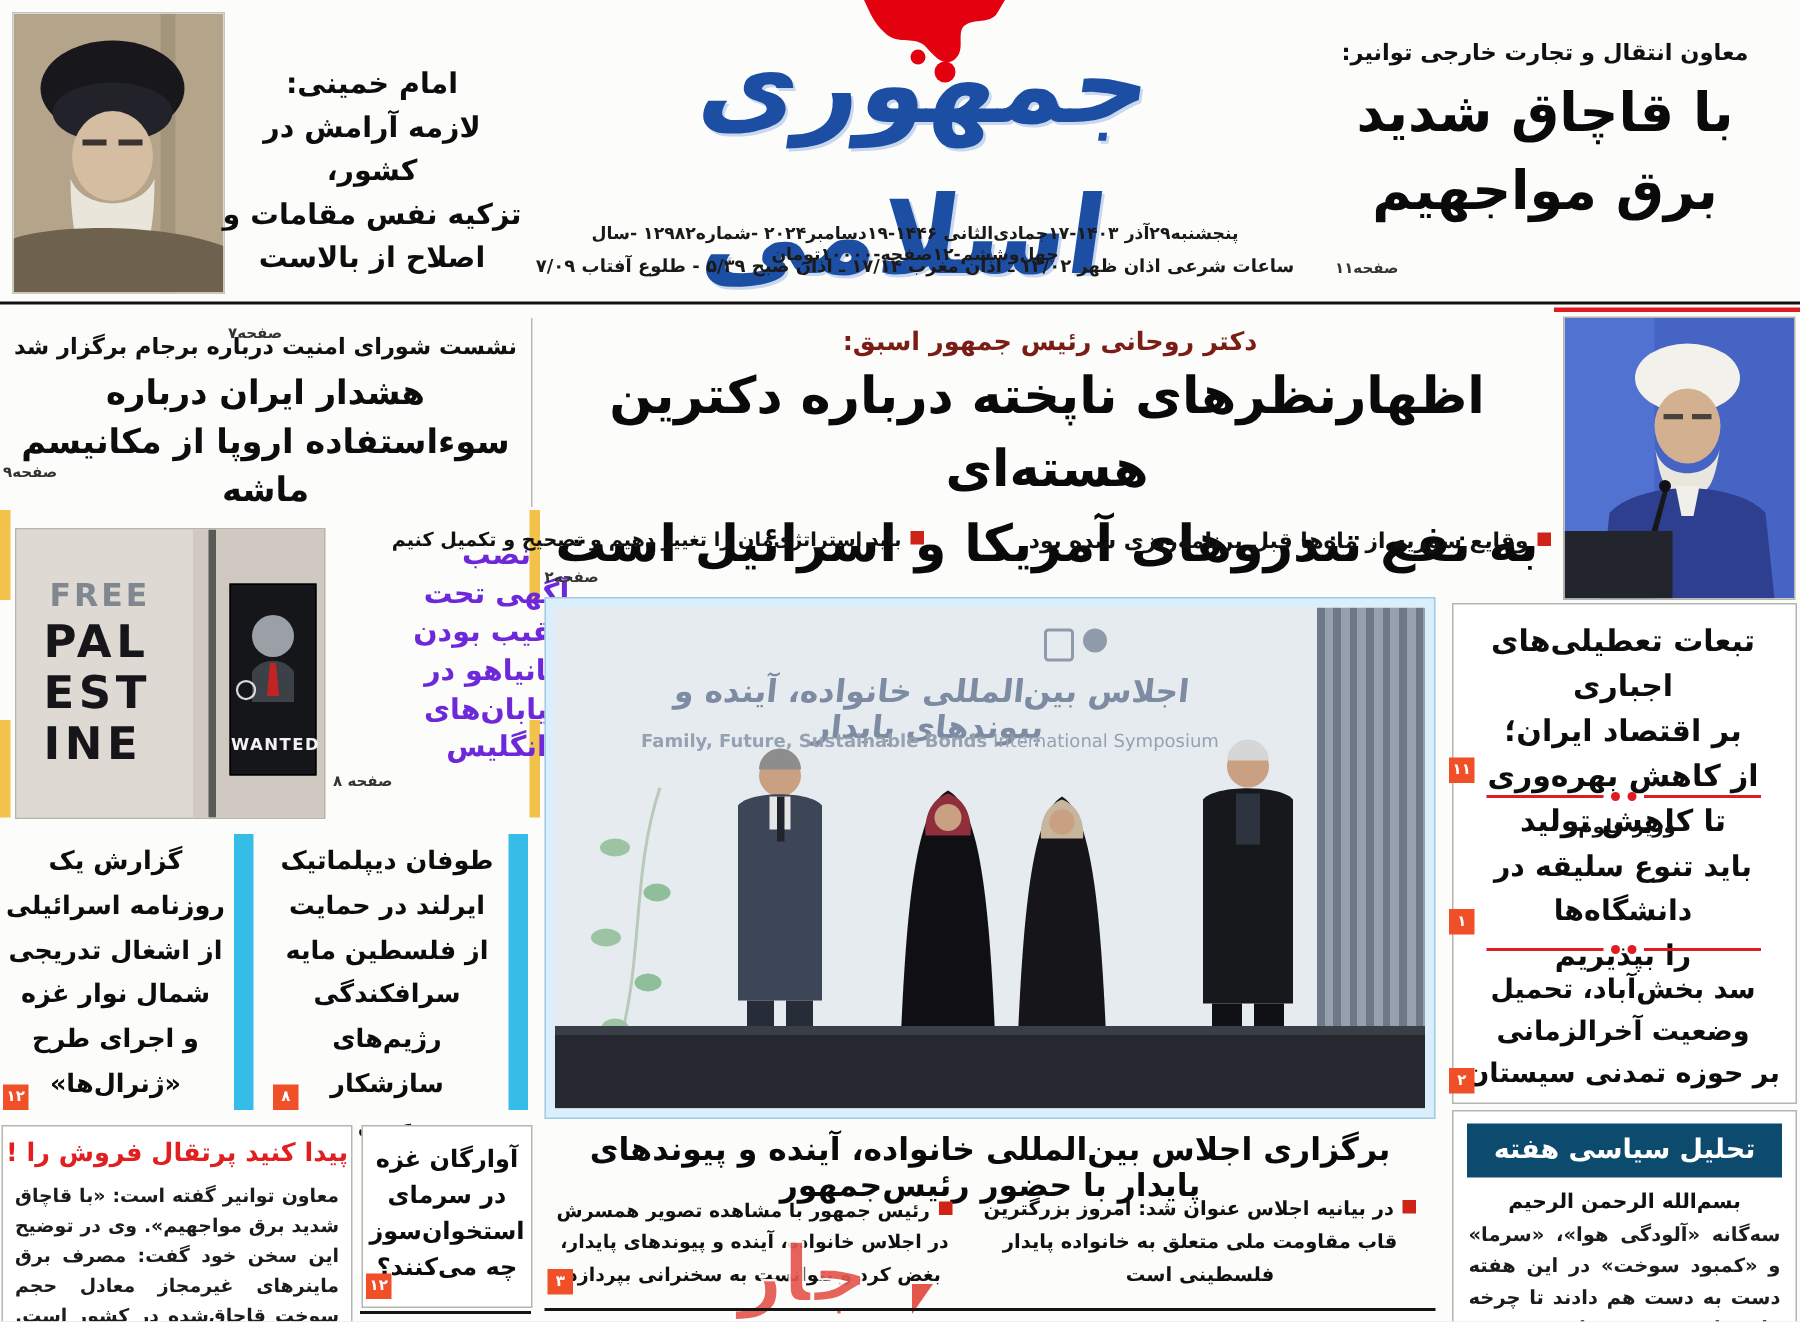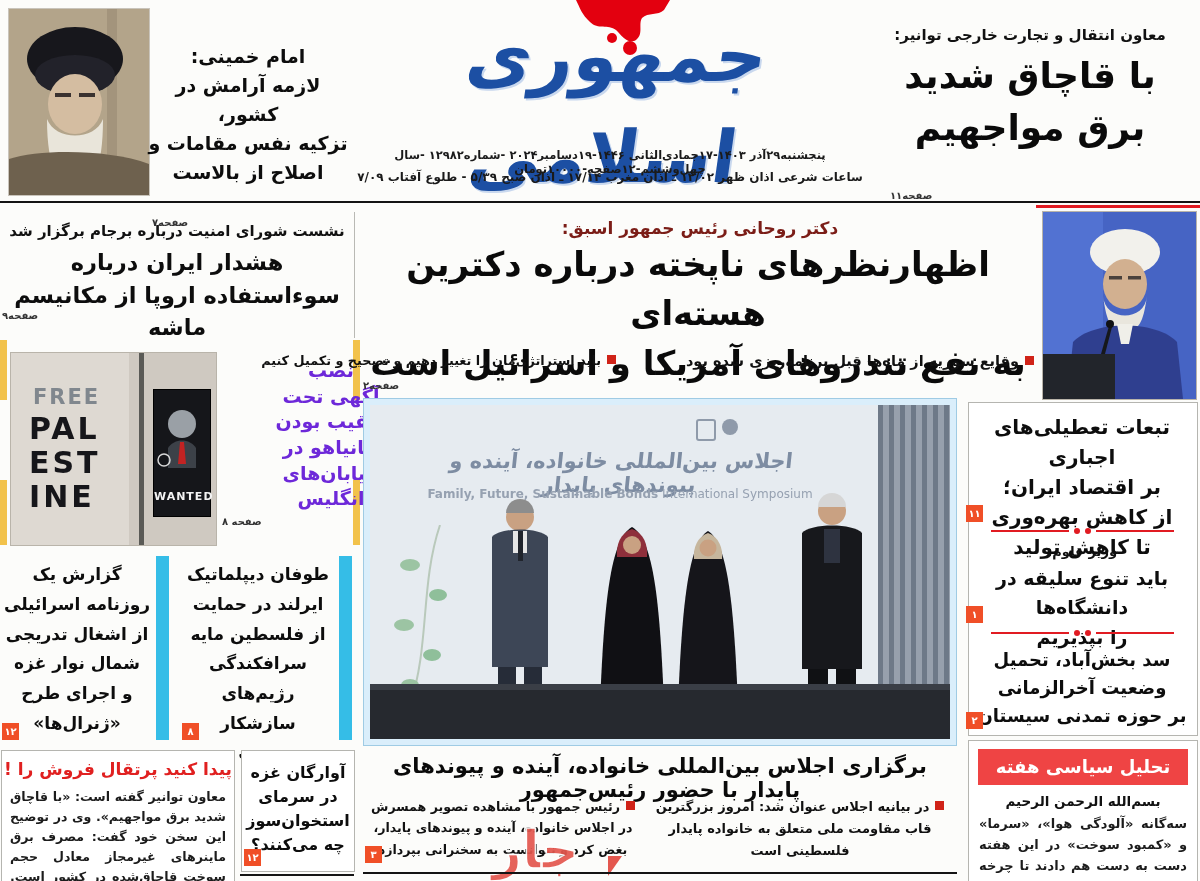--- a/index.html
+++ b/index.html
@@ -54,21 +54,21 @@
     </svg>
     <div class="abs rtl c" style="left:0;top:6px;width:520px;font-size:72px;font-weight:800;color:#1c4fa3;transform:skewX(-8deg);
                 text-shadow:2px 2px 0 #c9d8ee;line-height:1.4;">جمهوری اسلامی</div>
     <div class="abs rtl c" style="left:0;top:148px;width:520px;font-size:11.5px;font-weight:bold;color:#1a1a1a;">پنجشنبه۲۹آذر ۱۴۰۳-۱۷جمادی‌الثانی ۱۴۴۶-۱۹دسامبر۲۰۲۴ -شماره۱۲۹۸۲ -سال چهل‌وششم-۱۲صفحه-۱۰۰۰۰تومان</div>
     <div class="abs rtl c" style="left:0;top:170px;width:520px;font-size:12px;font-weight:bold;color:#1a1a1a;letter-spacing:.5px;">ساعات شرعی  اذان ظهر ۱۲/۰۲ ـ اذان مغرب ۱۷/۱۴ ـ اذان صبح ۵/۳۹ - طلوع آفتاب ۷/۰۹</div>
   </div>
 
   <div class="abs rtl c" style="left:880px;top:26px;width:300px;font-size:15px;font-weight:bold;">معاون انتقال و تجارت خارجی توانیر:</div>
   <div class="abs rtl c preline headline-xxl" style="left:880px;top:50px;width:300px;font-size:36px;line-height:1.45;color:#0a0a0a;">با قاچاق شدید
 برق مواجهیم</div>
-  <div class="abs pg" style="left:890px;top:174px;margin-top:16px;">صفحه۱۱</div>
+  <div class="abs pg" style="left:890px;top:174px;">صفحه۱۱</div>
 
   <div class="abs" style="left:0;top:201px;width:1200px;height:2px;background:#141414;"></div>
 
   <div class="abs" style="left:354px;top:212px;width:1px;height:126px;background:#b9b9b4;"></div>
   <div class="abs rtl c" style="left:8px;top:222px;width:338px;font-size:15px;font-weight:bold;">نشست شورای امنیت درباره برجام برگزار شد</div>
   <div class="abs rtl c preline" style="left:2px;top:246px;width:350px;font-size:22.5px;font-weight:800;line-height:1.45;color:#0d0d0d;">هشدار ایران درباره
 سوءاستفاده اروپا از مکانیسم ماشه</div>
   <div class="abs pg" style="left:2px;top:310px;">صفحه۹</div>
 
   <div class="corner" style="left:0;top:340px;border-left-width:7px;border-top-width:0;height:60px;"></div>
@@ -242,20 +242,20 @@
       <span class="dot"></span>
       <span class="dot"></span>
       <span class="l"></span>
   </div>
   <div class="abs rtl c preline" style="left:976px;top:646px;width:212px;font-size:18px;font-weight:bold;line-height:1.55;color:#0d0d0d;">سد بخش‌آباد، تحمیل
 وضعیت آخرالزمانی
 بر حوزه تمدنی سیستان</div>
   <div class="badge" style="left:966px;top:712px;">۲</div>
 
   <div class="abs box" style="left:968px;top:740px;width:228px;height:141px;overflow:hidden;">
-    <div class="c" style="margin:8px 9px 0 9px;height:36px;background:#ef4444;color:#fff;font-size:18px;font-weight:800;line-height:36px;direction:rtl;">
+    <div class="c" style="margin:8px 9px 0 9px;height:36px;background:#0c4a6e;color:#fff;font-size:18px;font-weight:800;line-height:36px;direction:rtl;">
       <span>تحلیل سیاسی هفته</span>
     </div>
     <div class="rtl c" style="margin-top:8px;font-size:13.5px;font-weight:bold;">بسم‌الله الرحمن الرحیم</div>
     <div class="rtl" style="margin:4px 10px 0 10px;font-size:13px;font-weight:bold;line-height:1.62;text-align:justify;color:#1c1c1c;">سه‌گانه «آلودگی هوا»، «سرما» و «کمبود سوخت» در این هفته دست به دست هم دادند تا چرخه «اقتصاد»، «تولید» و «فعالیت‌های اداری» را از حرکت بازدارند. جدال قدیمی</div>
   </div>
 
 </div>
 
 </body></html>

